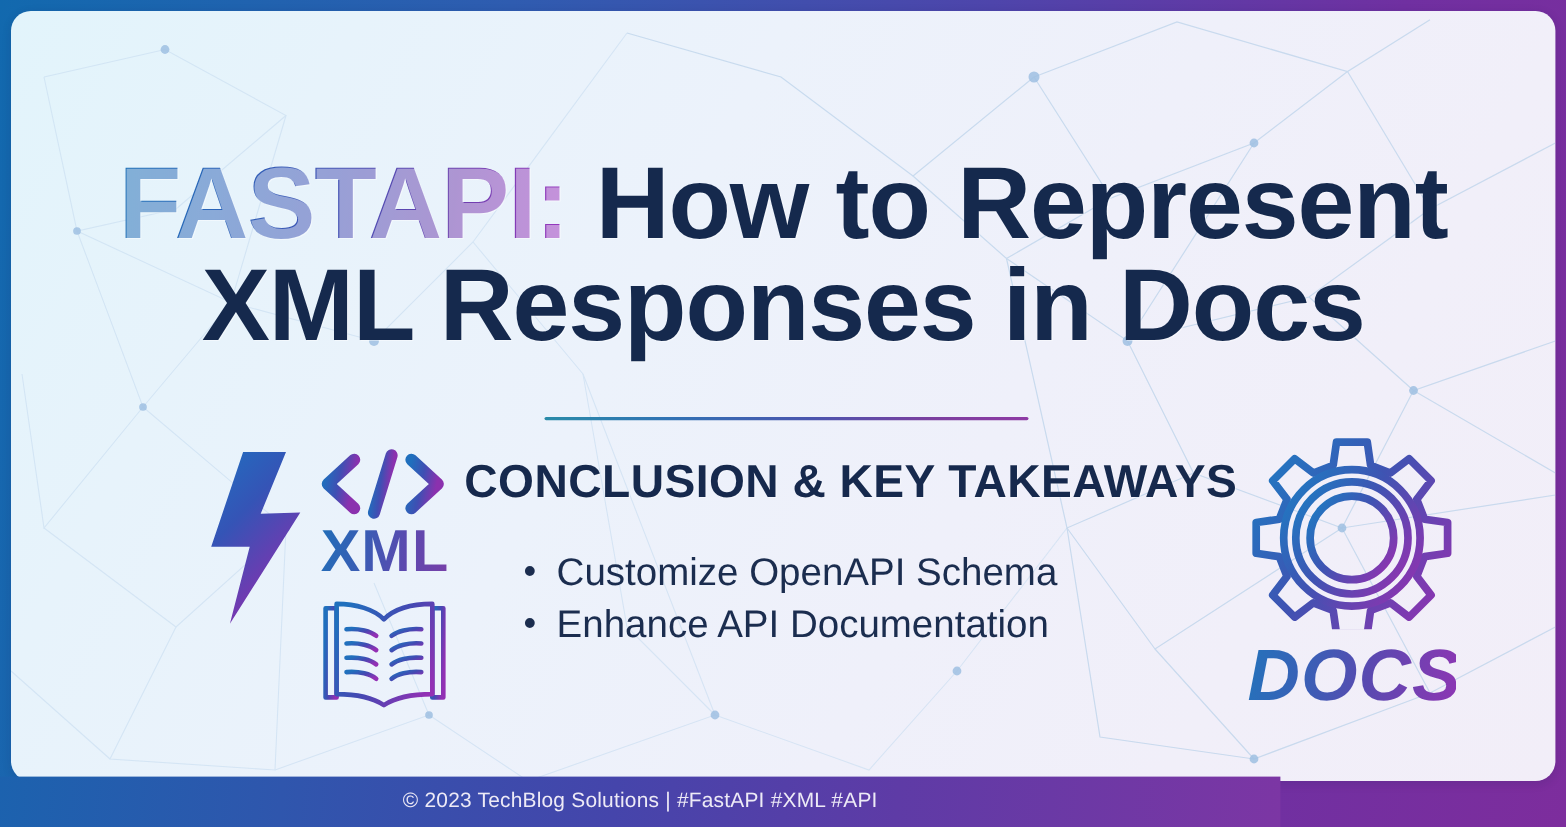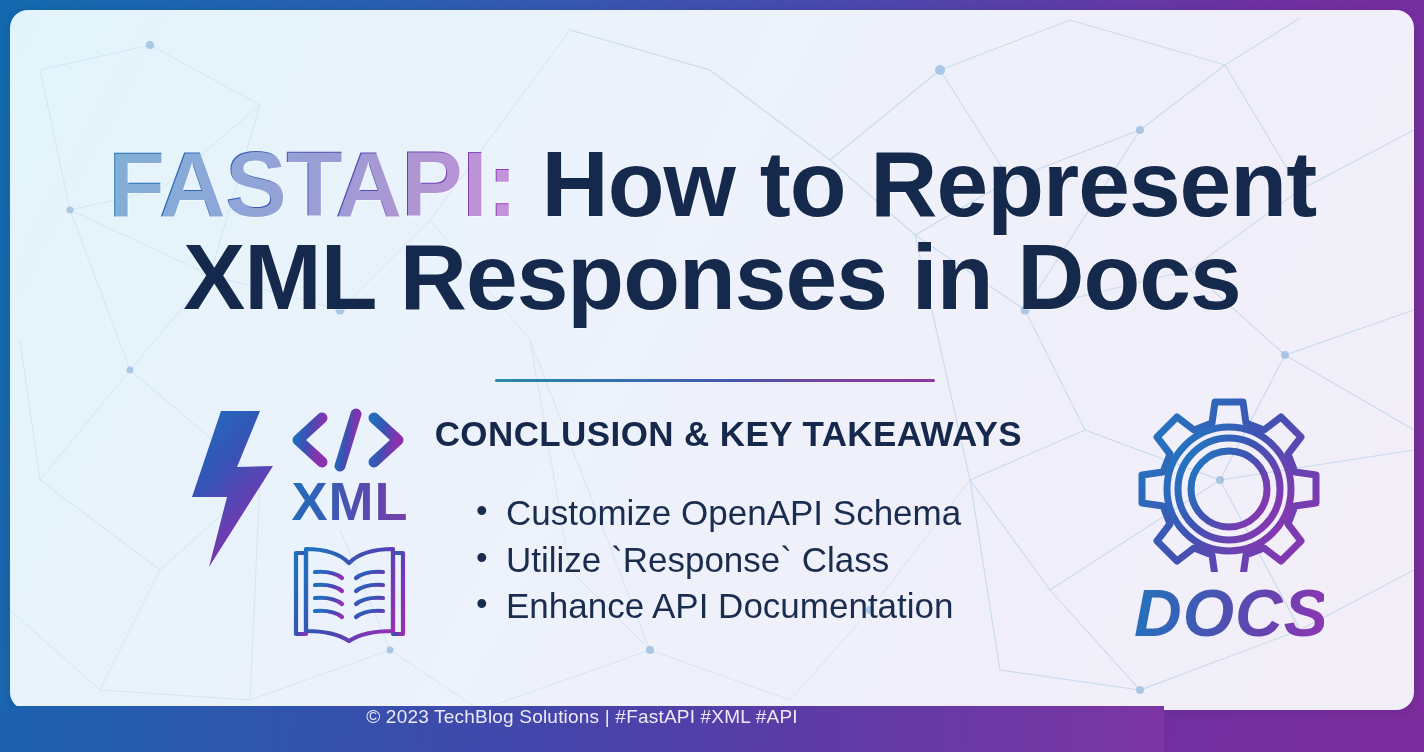--- a/index.html
+++ b/index.html
@@ -13,21 +13,21 @@
   
   #frame {
     position:absolute; left:0; top:0; width:1424px; height:752px;
     background:linear-gradient(100deg,#1269ae 0%,#2f5cb0 30%,#4e45ab 58%,#7030a1 82%,#7d2d9d 100%);
   }
 
   
   #footer-band {
     position:absolute; left:0; bottom:0; width:1164px; height:46px;
     background:linear-gradient(95deg,#1c62ae 0%,#2f56ad 22%,#4545ab 48%,#5e3ba6 70%,#7c36a4 100%);
-    display:flex; align-items:flex-start; justify-content:center;
+    display:flex; align-items:center; justify-content:center;
     z-index:6;
   }
   #footer-text {
     color:#edeaf6; font-size:19px; letter-spacing:.2px;
     font-family:"Liberation Sans", sans-serif; white-space:pre;
   }
 
   
   #card {
     position:absolute; left:10px; top:10px; width:1404px; height:700px;
@@ -61,21 +61,21 @@
   
   #divider {
     position:absolute; left:485px; top:369px; width:440px; height:3px;
     background:linear-gradient(90deg,#2a8ba8 0%,#3073b4 25%,#4a55ae 55%,#7b3f9f 80%,#8e3aa4 100%);
     border-radius:2px;
   }
 
   
   #center-block { position:absolute; left:412px; top:404px; width:600px; }
   #section-title {
-    font-size:35px; font-weight:bold; color:#16294d; text-align:right;
+    font-size:42px; font-weight:bold; color:#16294d; text-align:left;
     letter-spacing:.4px; white-space:pre;
     text-shadow:1px 1px 0 rgba(255,255,255,.4);
   }
   #bullets { margin-top:36px; padding-left:54px; list-style:none; }
   #bullets li {
     font-size:35px; color:#1b2d4f; line-height:1.33;
     white-space:pre; position:relative; padding-left:30px;
   }
   #bullets li:before {
     content:"\2022"; position:absolute; left:0; top:-1px;
@@ -175,21 +175,20 @@
         <span class="h-line"><span id="brand">FASTAPI:</span><span> How to Represent</span></span>
         <span class="h-line" id="h-line2">XML Responses in Docs</span>
       </div>
 
       <div id="divider"></div>
 
       <div id="center-block">
         <div id="section-title">CONCLUSION &amp; KEY TAKEAWAYS</div>
         <ul id="bullets">
           <li>Customize OpenAPI Schema</li>
-          <li>Utilize `Response` Class</li>
           <li>Enhance API Documentation</li>
         </ul>
       </div>
 
       <div id="left-icons">
 
         <svg id="bolt" width="90" height="160" viewBox="0 0 90 160">
           <defs>
             <linearGradient id="gBolt" x1="0" y1="0" x2="0.55" y2="1">
               <stop offset="0" stop-color="#1f6fc0"></stop>

